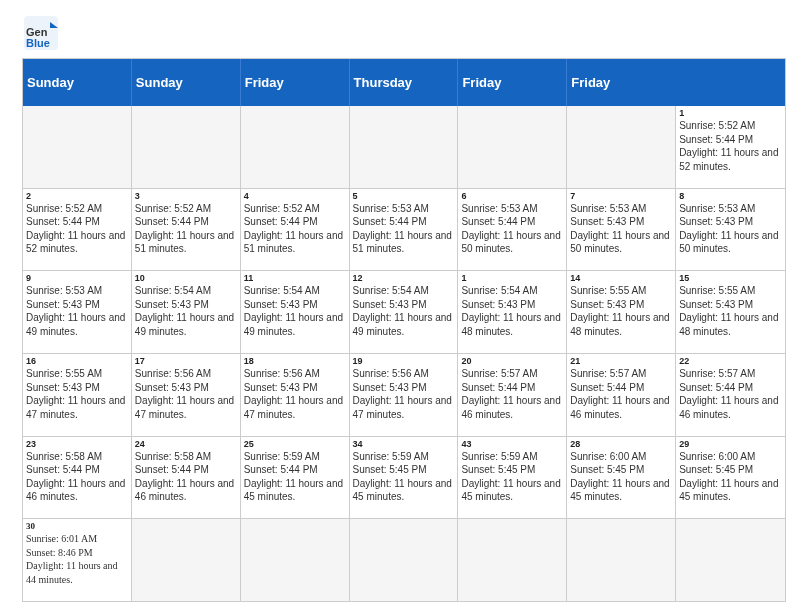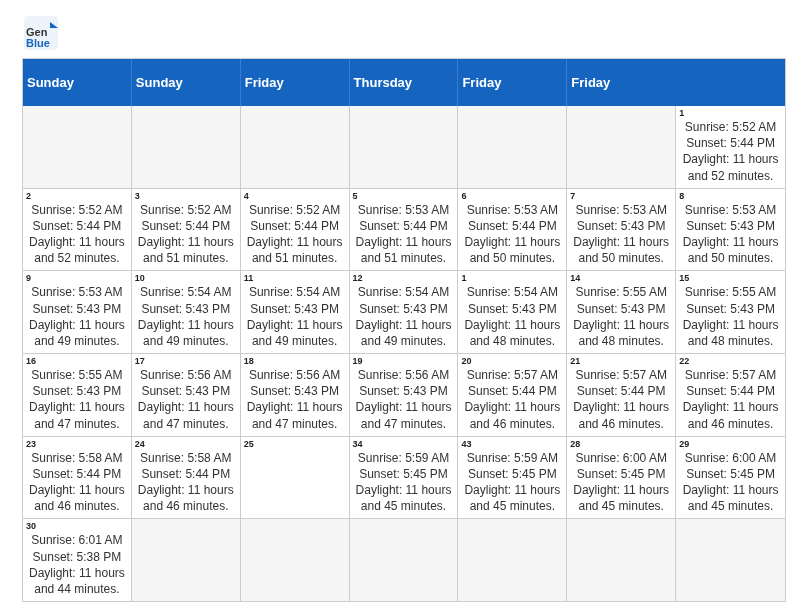--- a/index.html
+++ b/index.html
@@ -78,44 +78,43 @@
       flex: 1;
       display: flex;
       flex-direction: column;
     }
     .cal-row {
       display: grid;
       grid-template-columns: repeat(7, 1fr);
       flex: 1;
       border-bottom: 1px solid #ccc;
     }
-    .cal-row:last-child { border-bottom: none; }
+    .cal-row:last-child { border-bottom: none; font-family: Liberation Serif, serif; }
     .cal-cell {
       border-right: 1px solid #ccc;
       padding: 2px 3px;
       font-size: 8.2px;
       color: #333;
       background: #fff;
       vertical-align: top;
       min-height: 0;
     }
     .cal-cell:last-child { border-right: none; }
     .cal-cell.empty { background: #f5f5f5; }
     .day-num {
       font-size: 9px;
       font-weight: bold;
       color: #222;
       display: block;
       margin-bottom: 1px;
     }
     .cell-text {
-      font-size: 12px;
+      font-size: 10px;
       line-height: 1.35;
       color: #333;
-      text-align: center;
     }
   </style>
 </head>
 <body>
 
 <div class="page">
   <div class="header">
     <div class="logo">
       <svg class="logo-icon" viewBox="0 0 38 38" xmlns="http://www.w3.org/2000/svg">
         <rect x="2" y="2" width="34" height="34" rx="4" fill="#1565c0" opacity="0.08"></rect>
@@ -322,20 +321,24 @@
           </div>
           <div class="cal-cell">
             <span class="day-num">24</span>
             <div class="cell-text">Sunrise: 5:58 AM
 Sunset: 5:44 PM
 Daylight: 11 hours
 and 46 minutes.</div>
           </div>
           <div class="cal-cell">
             <span class="day-num">25</span>
+            <div class="cell-text">Sunrise: 5:59 AM
+Sunset: 5:44 PM
+Daylight: 11 hours
+and 45 minutes.</div>
           </div>
           <div class="cal-cell">
             <span class="day-num">34</span>
             <div class="cell-text">Sunrise: 5:59 AM
 Sunset: 5:45 PM
 Daylight: 11 hours
 and 45 minutes.</div>
           </div>
           <div class="cal-cell">
             <span class="day-num">43</span>
@@ -356,21 +359,21 @@
             <div class="cell-text">Sunrise: 6:00 AM
 Sunset: 5:45 PM
 Daylight: 11 hours
 and 45 minutes.</div>
           </div>
         </div>
         <div class="cal-row">
           <div class="cal-cell">
             <span class="day-num">30</span>
             <div class="cell-text">Sunrise: 6:01 AM
-Sunset: 5:38 PM
+Sunset: 8:46 PM
 Daylight: 11 hours
 and 44 minutes.</div>
           </div>
           <div class="cal-cell empty"></div>
           <div class="cal-cell empty"></div>
           <div class="cal-cell empty"></div>
           <div class="cal-cell empty"></div>
           <div class="cal-cell empty"></div>
           <div class="cal-cell empty"></div>
         </div>

